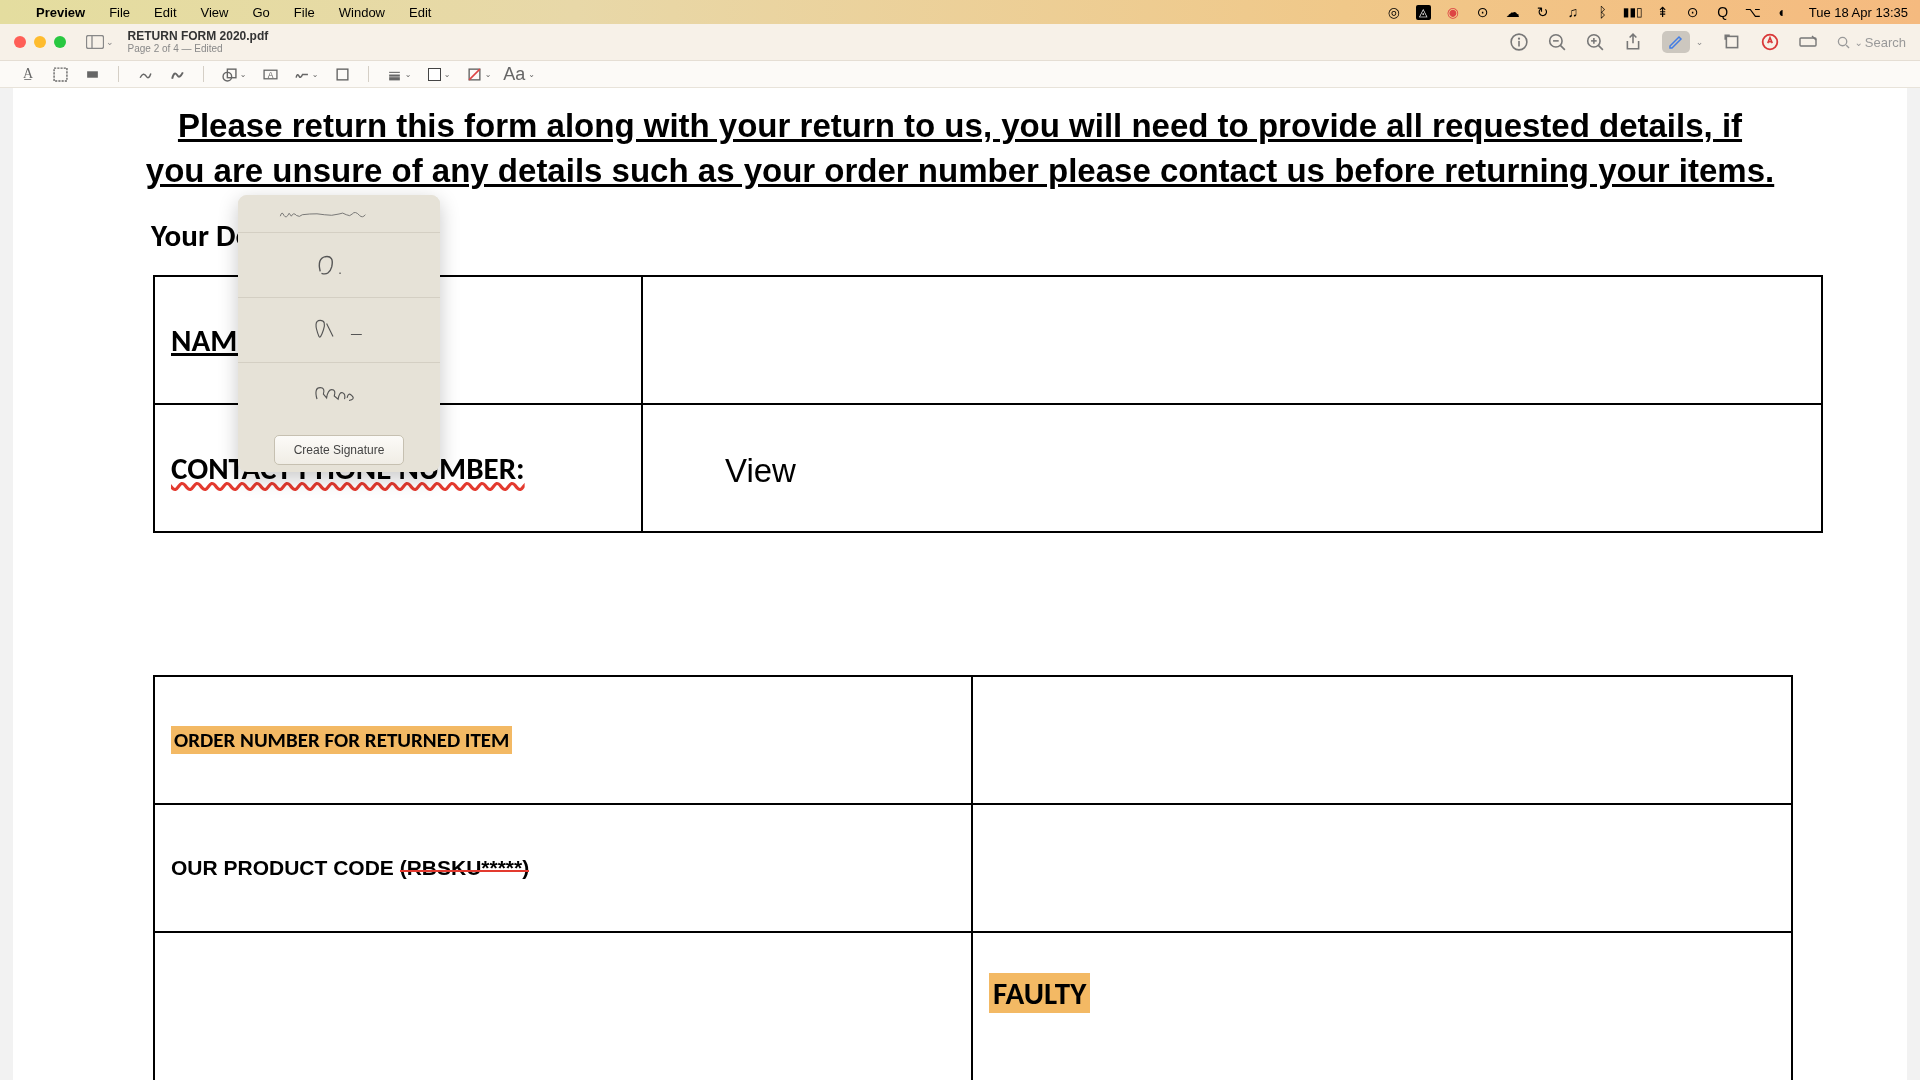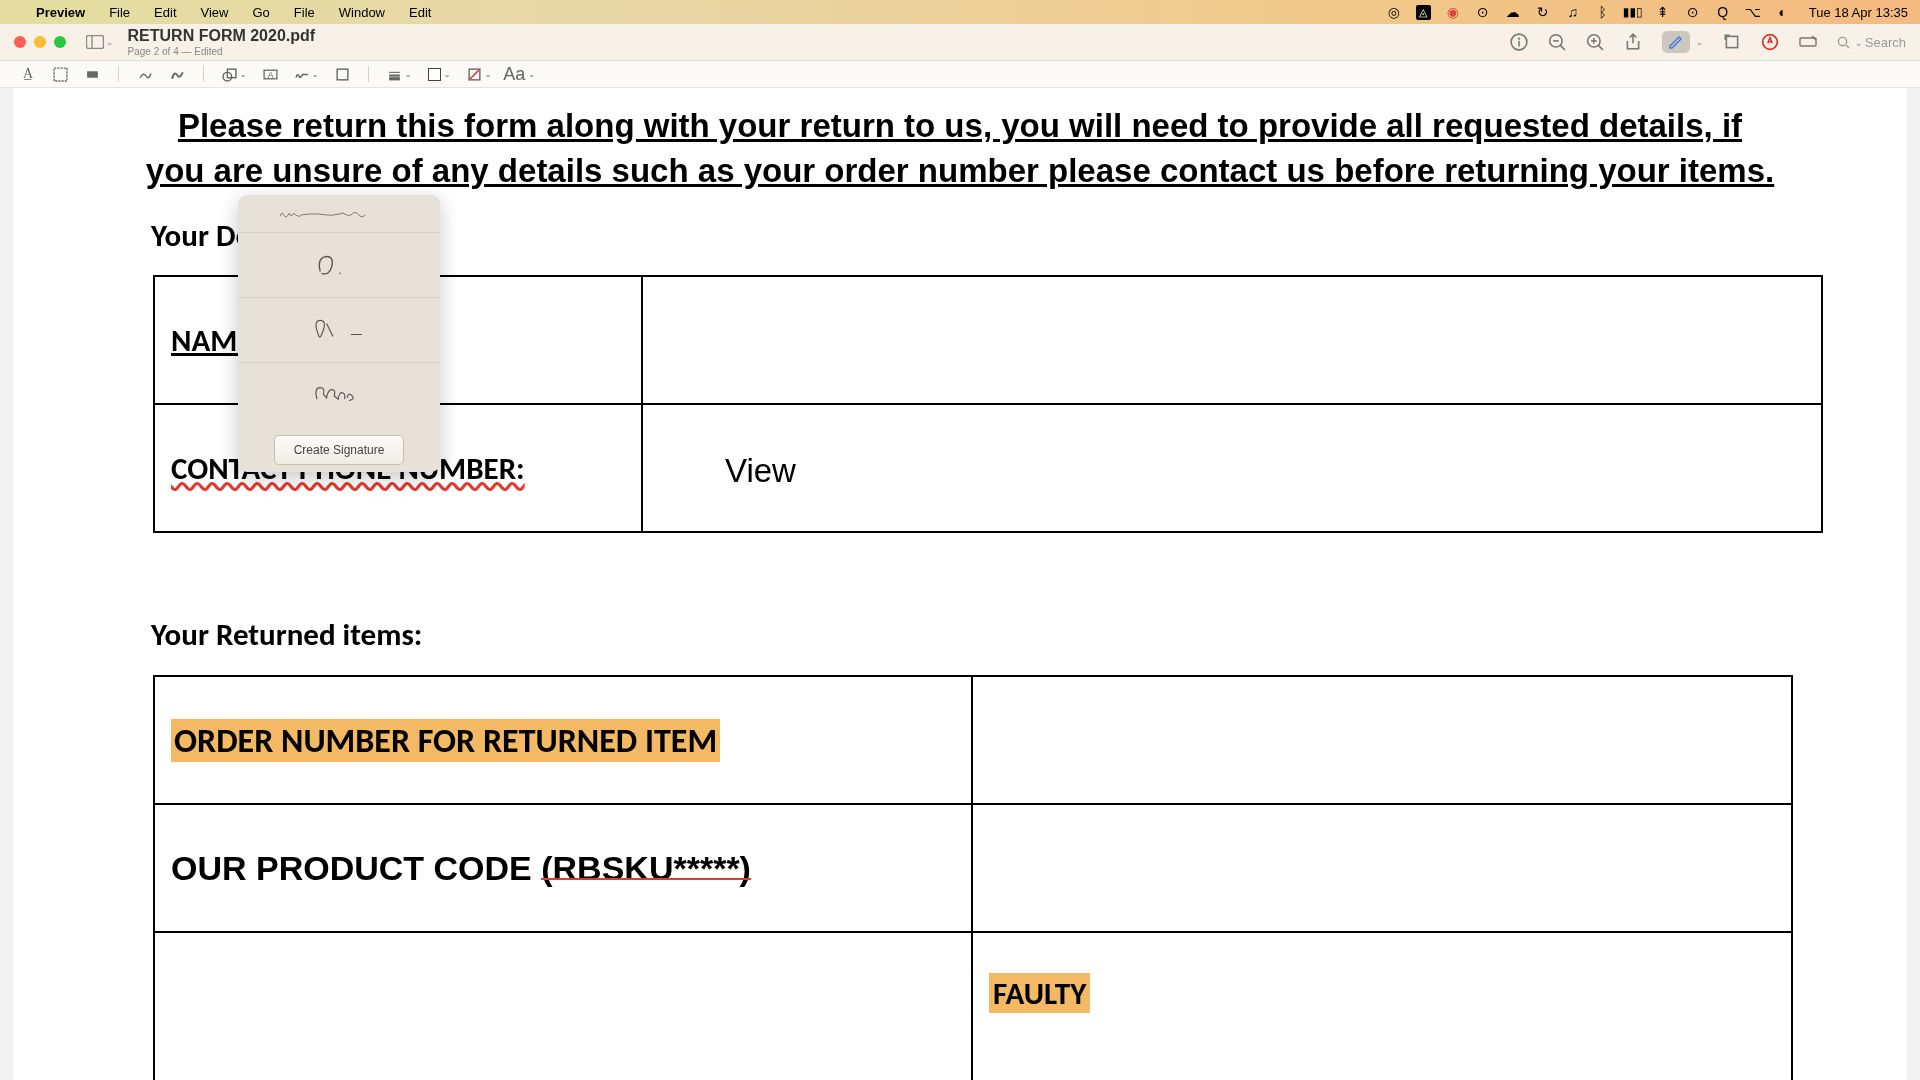--- a/index.html
+++ b/index.html
@@ -95,21 +95,21 @@
     .sidebar-toggle svg { width: 18px; height: 14px; }
     
     .title-info {
       margin-left: 14px;
       display: flex;
       flex-direction: column;
       justify-content: center;
       line-height: 1.2;
     }
     .title-info .title {
-      font-size: 16px;
+      font-size: 12px;
       font-weight: 600;
       color: #333;
     }
     .title-info .subtitle {
       font-size: 10px;
       color: #888;
     }
     
     .titlebar-right {
       margin-left: auto;
@@ -334,21 +334,21 @@
       border: 2px solid #000;
       height: 128px;
       vertical-align: middle;
       padding: 0 16px;
     }
     .returned-table td.label-cell {
       width: 818px;
     }
     .returned-table .cell-text {
       font-family: Calibri, -apple-system, sans-serif;
-      font-size: 34px;
+      font-size: 21px;
       font-weight: 600;
       color: #000;
     }
     .highlight {
       background: #f3b964;
       padding: 1px 3px;
     }
     .rbsku {
       font-weight: 700;
       position: relative;
@@ -591,21 +591,20 @@
           <td class="label-cell">
             <span class="label-text spell-underline">CONTACT PHONE NUMBER:</span>
           </td>
           <td></td>
         </tr>
       </tbody>
         </table>
 
       <div class="text-annotation">View</div>
 
-      <div class="section-title returned">Your Returned items:</div>
 
       <table class="returned-table">
         <tbody>
             <tr>
           <td class="label-cell">
             <span class="cell-text highlight">ORDER NUMBER FOR RETURNED ITEM</span>
           </td>
           <td></td>
         </tr>
         <tr>

